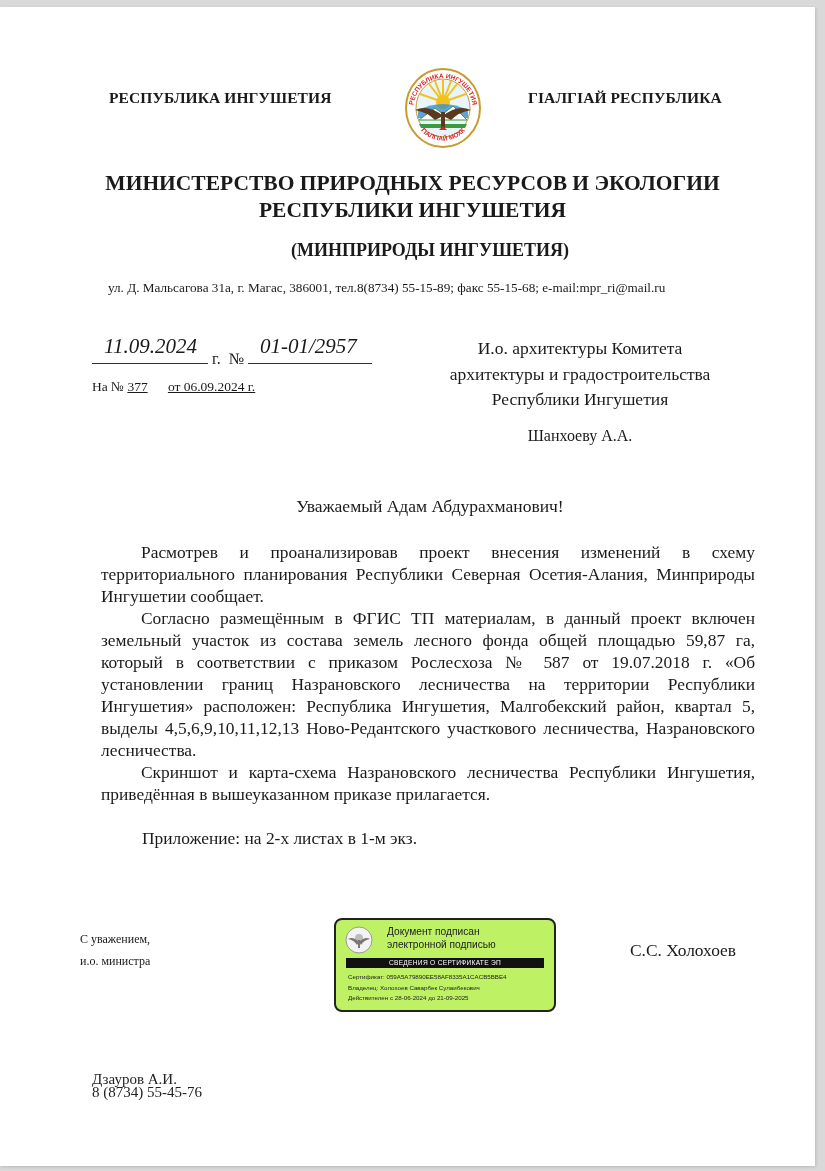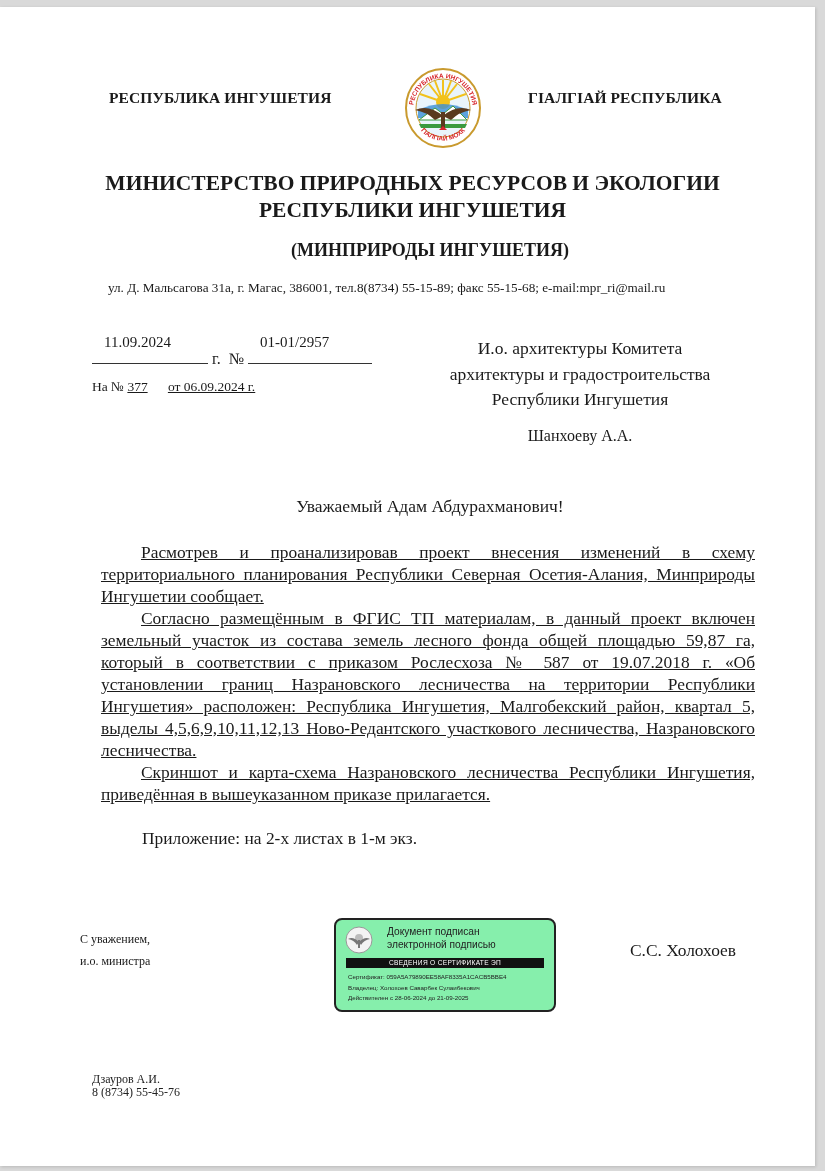--- a/index.html
+++ b/index.html
@@ -63,22 +63,23 @@
       font-size: 13.2px;
       white-space: nowrap;
     }
 
     
     .reg-line {
       font-size: 16px;
       white-space: nowrap;
     }
     .reg-value {
-      font-size: 15px;
+      font-size: 21px;
       font-family: "Liberation Serif", serif;
+      font-style: italic;
     }
     .underline-blank {
       display: inline-block;
       border-bottom: 1px solid #333;
       height: 1px;
       vertical-align: baseline;
     }
     .ref-line {
       font-size: 13.5px;
       white-space: nowrap;
@@ -110,21 +111,20 @@
       font-size: 17.5px;
       top: 496px;
     }
     .body-text {
       left: 101px;
       width: 654px;
       top: 541px;
       font-size: 17.4px;
       line-height: 22px;
       text-align: justify;
-      text-decoration: underline;
     }
     .body-text p {
       margin: 0;
       text-indent: 40px;
     }
     .appendix {
       left: 142px;
       top: 828px;
       font-size: 17.4px;
     }
@@ -144,21 +144,21 @@
     }
     .esig {
       left: 334px;
       top: 918px;
       width: 222px;
       height: 94px;
       border: 2px solid #222;
       border-radius: 8px;
       box-sizing: border-box;
       font-family: "Liberation Sans", sans-serif;
-      background: #86efac;
+      background: #bef264;
     }
     .esig-emblem {
       position: absolute;
       left: 9px;
       top: 6px;
       width: 28px;
       height: 28px;
     }
     .esig-title {
       position: absolute;
@@ -188,21 +188,21 @@
       font-size: 6.2px;
       line-height: 10.5px;
       color: #222;
       white-space: nowrap;
     }
 
     
     .executor {
       left: 92px;
       top: 1073px;
-      font-size: 12px;
+      font-size: 15px;
       line-height: 12.5px;
       color: #222;
     }
   </style>
 </head>
 <body>
 
 <div class="page"></div>
 
 <div class="abs hdr-side" style="left:109px;">РЕСПУБЛИКА  ИНГУШЕТИЯ</div>

